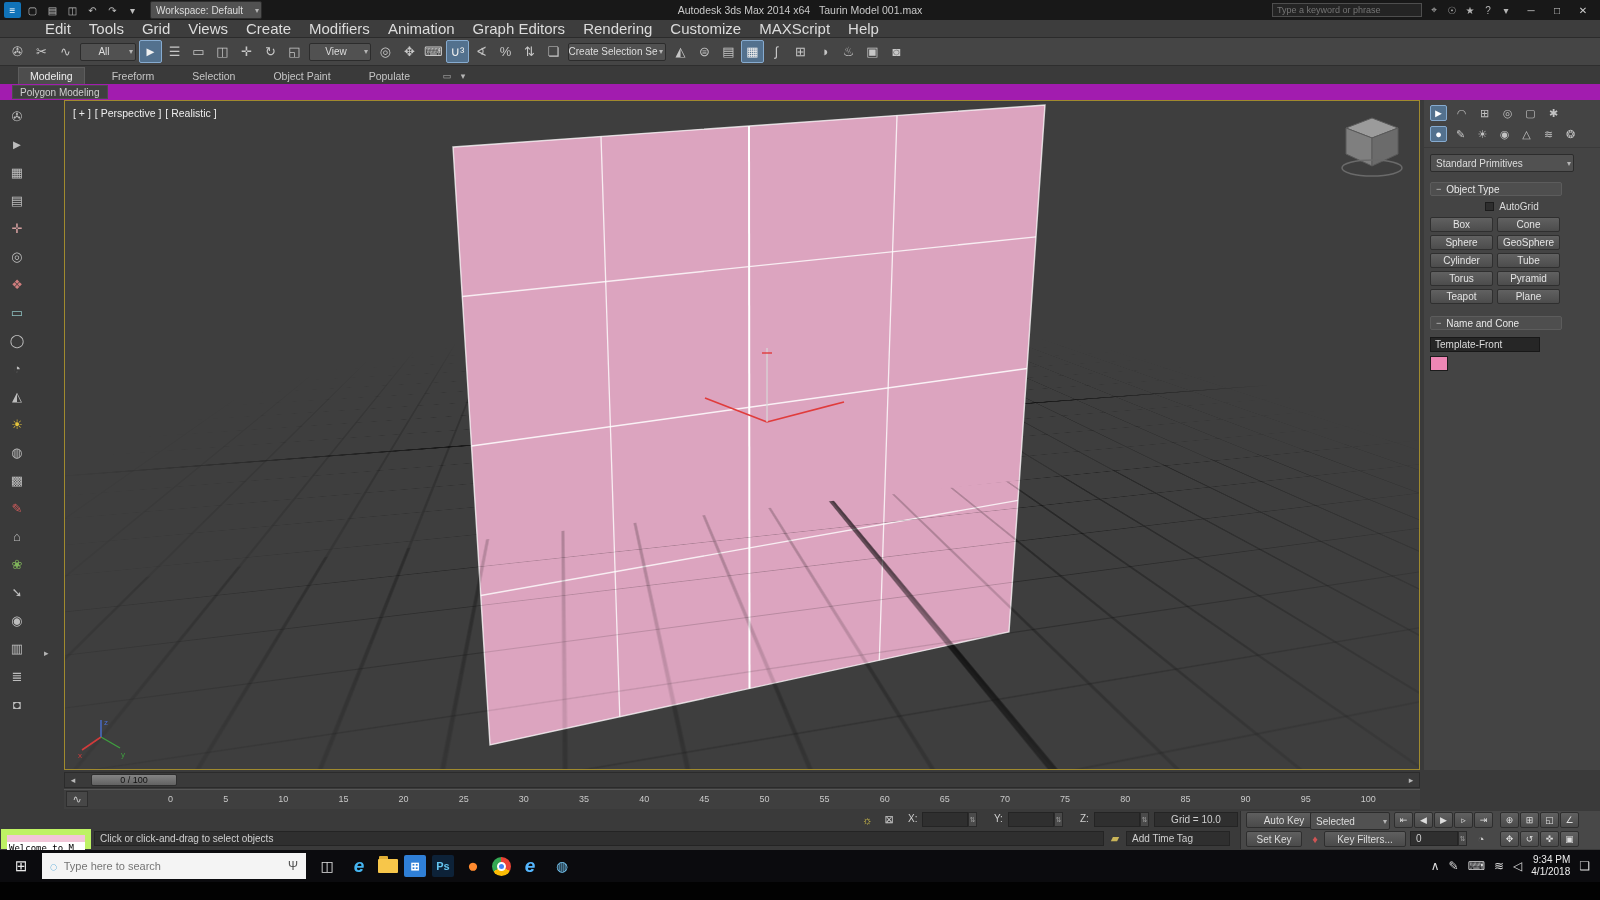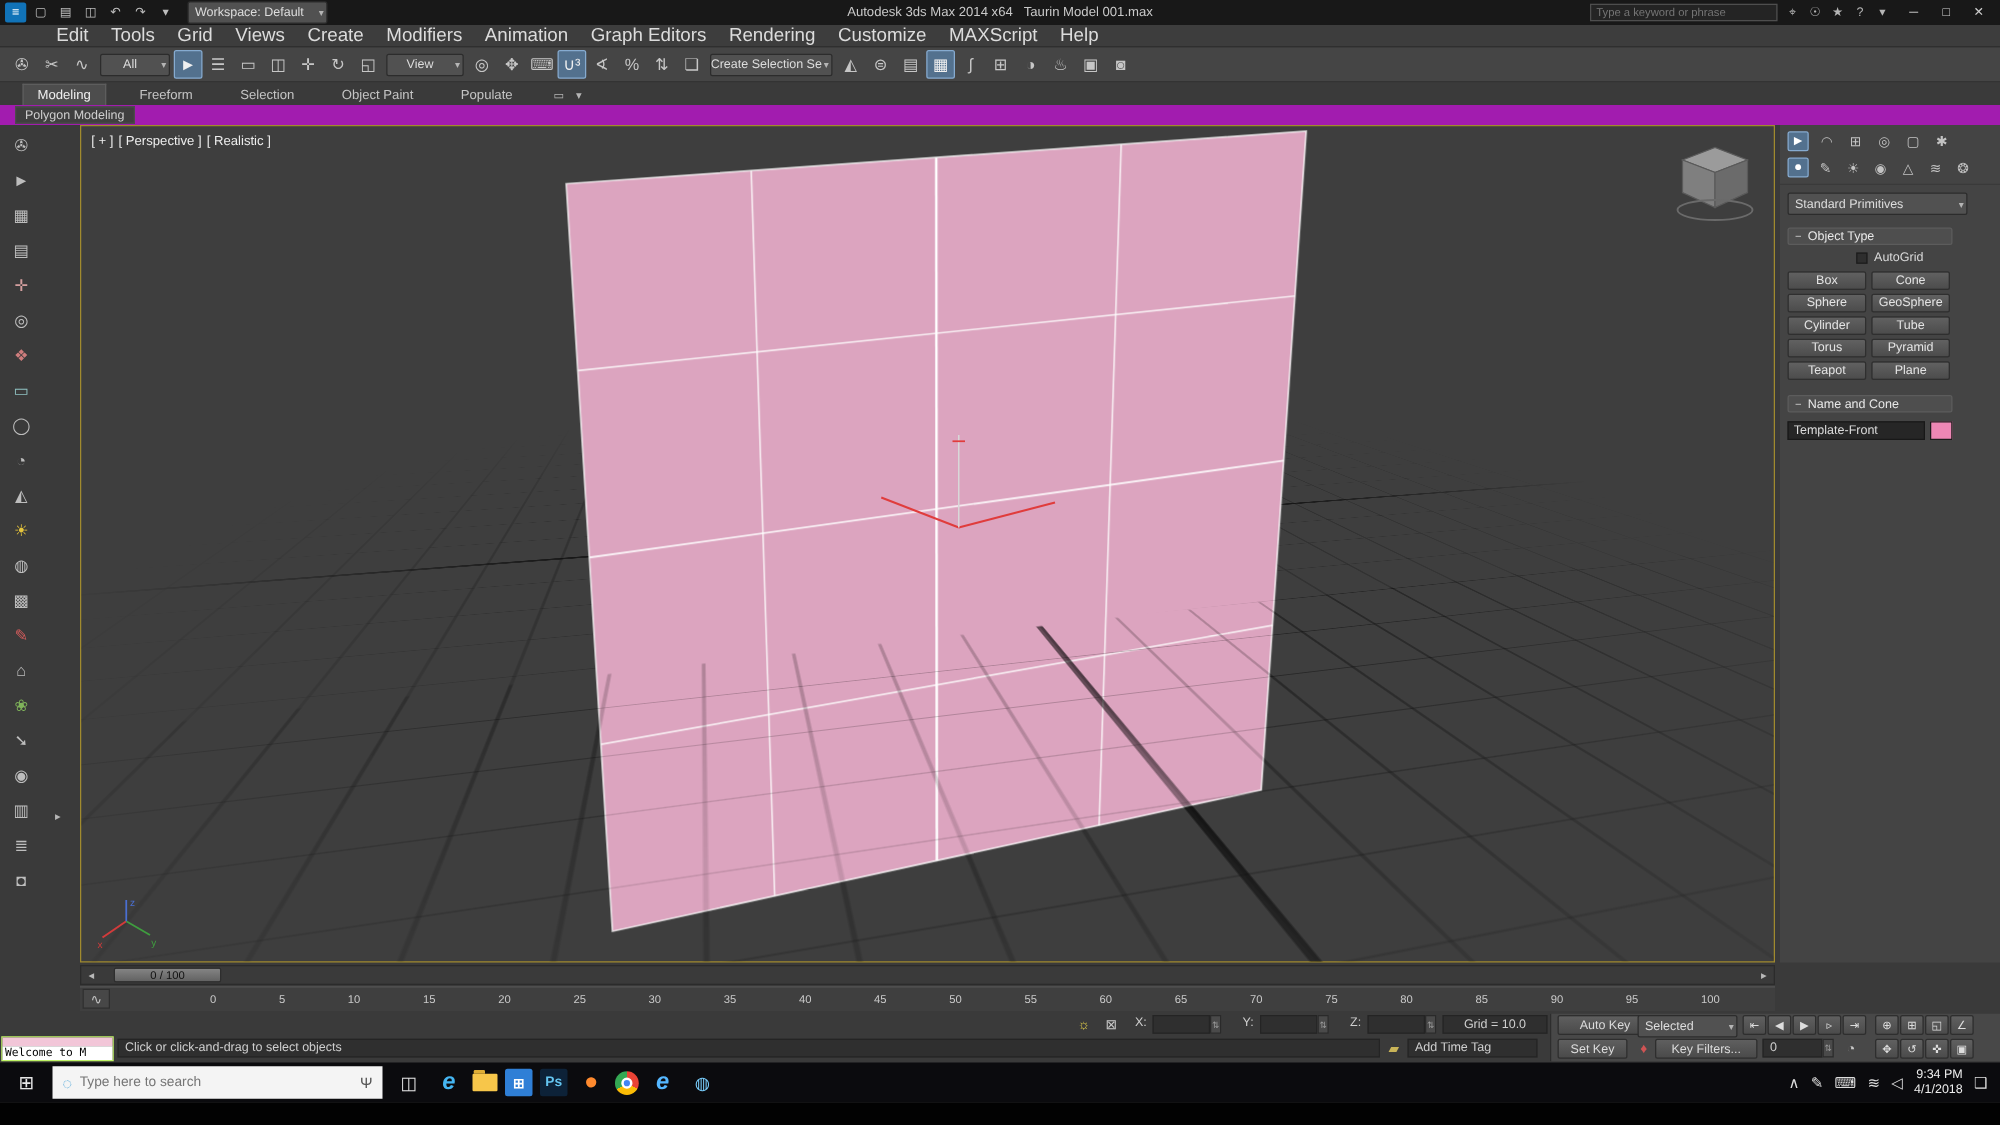--- a/index.html
+++ b/index.html
@@ -88,21 +88,21 @@
   .rollout{width:132px;margin:10px 6px 3px;background:#4e4e4e;border:1px solid #5c5c5c;
     border-radius:2px;height:14px;font-size:10px;color:#e8e8e8;display:flex;align-items:center;
     padding:0 5px;gap:5px;}
   .rollout::before{content:"−";color:#cfcfcf;font-size:9px;}
   #autogrid-row{display:flex;align-items:center;justify-content:center;gap:5px;
     height:14px;margin:2px 6px;font-size:10px;color:#dadada;}
   #autogrid-box{width:9px;height:9px;background:#2e2e2e;border:1px solid #1c1c1c;}
   #cp-buttons{display:grid;grid-template-columns:63px 63px;gap:3px 4px;padding:2px 6px;}
   .cp-btn{height:15px;background:linear-gradient(#616161,#4c4c4c);border:1px solid #2f2f2f;
     border-radius:2px;font-size:10px;color:#e4e4e4;display:flex;align-items:center;justify-content:center;}
-  #nc-row{display:flex;gap:4px;padding:4px 6px;}
+  #nc-row{display:flex;gap:4px;padding:4px 6px;flex-direction:column;}
   .field{background:#262626;border:1px solid #181818;color:#dcdcdc;font-size:10px;height:15px;
     display:flex;align-items:center;padding:0 4px;font-family:"Liberation Sans",sans-serif;}
   #obj-name{width:110px;}
   #swatch{width:18px;height:15px;background:#ee87b5;border:1px solid #1c1c1c;}
 
   
   #timeline{position:absolute;left:64px;top:772px;width:1356px;height:16px;background:#3a3a3a;
     border:1px solid #2b2b2b;}
   #tl-slider{position:absolute;left:26px;top:1px;width:86px;height:12px;
     background:linear-gradient(#848484,#626262);border:1px solid #2e2e2e;border-radius:2px;
@@ -128,21 +128,21 @@
   .sico{position:absolute;top:0;width:18px;height:17px;display:flex;align-items:center;
     justify-content:center;font-size:11px;color:#c9c9c9;}
   .coordspin{position:absolute;top:1px;width:9px;height:15px;background:#4a4a4a;
     border:1px solid #2a2a2a;color:#999;font-size:7px;display:flex;align-items:center;justify-content:center;}
   .sbtn{position:absolute;top:1px;height:16px;background:linear-gradient(#5f5f5f,#4a4a4a);
     border:1px solid #2e2e2e;border-radius:2px;font-size:10px;color:#dcdcdc;
     display:flex;align-items:center;justify-content:center;}
   .tr-host{position:absolute;top:1px;display:flex;gap:1px;}
   .tr{width:19px;height:16px;background:linear-gradient(#606060,#4b4b4b);border:1px solid #2e2e2e;
     border-radius:2px;display:flex;align-items:center;justify-content:center;font-size:9px;color:#ddd;}
-  #listener{position:absolute;left:1px;top:829px;width:90px;height:20px;border:1px solid #bef264;}
+  #listener{position:absolute;left:1px;top:829px;width:90px;height:20px;border:6px solid #bef264;}
   #listener .pink{height:7px;background:#f2c6d8;}
   #listener .white{height:11px;background:#fff;color:#000;font-family:"DejaVu Sans Mono",monospace;
     font-size:9px;display:flex;align-items:center;padding-left:2px;}
 
   
   #taskbar{position:absolute;left:0;top:850px;width:1600px;height:32px;background:#0b0b0e;
     display:flex;align-items:center;}
   #start{width:42px;height:32px;display:flex;align-items:center;justify-content:center;
     color:#e6e6e6;font-size:15px;}
   #tsearch{width:264px;height:26px;background:#f4f4f4;display:flex;align-items:center;gap:6px;

